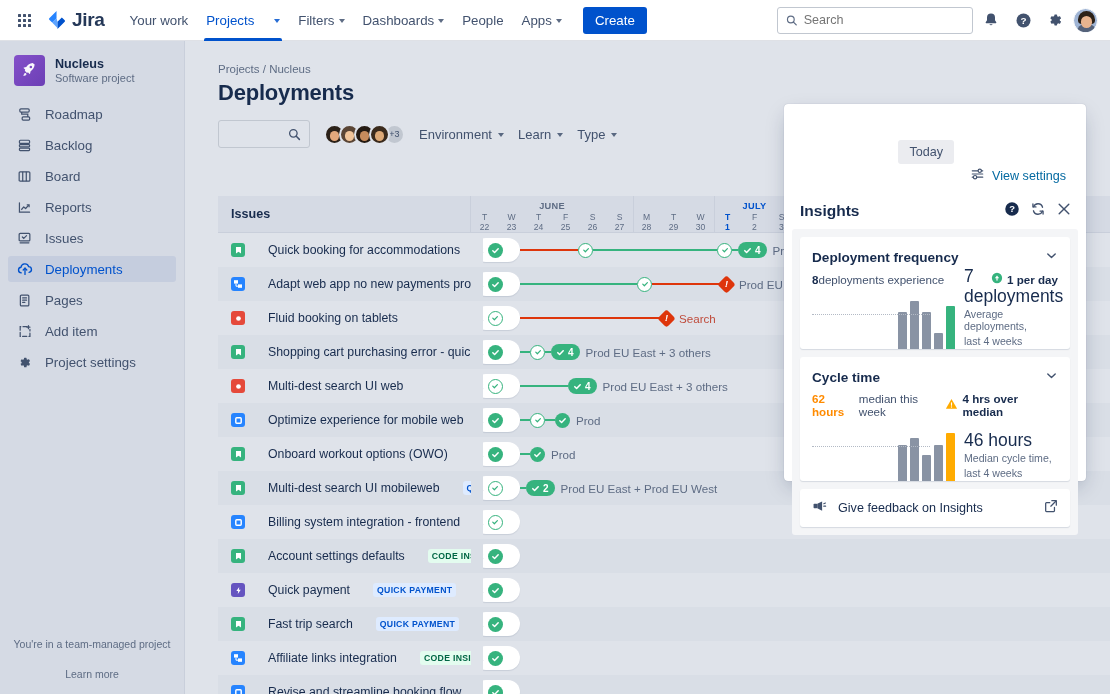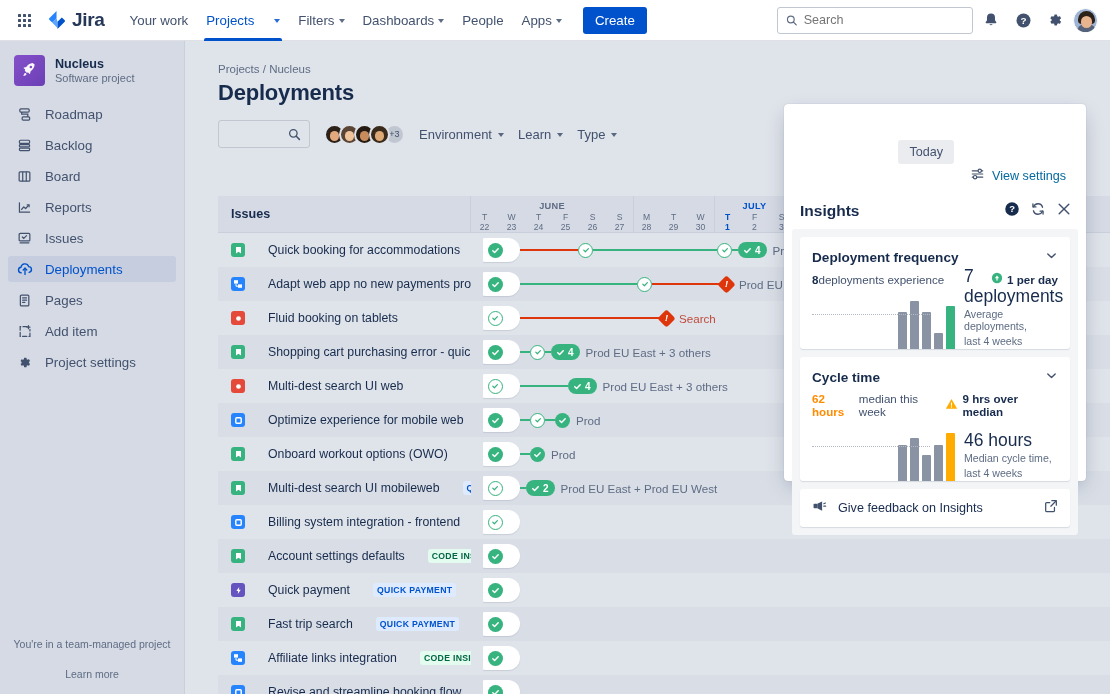--- a/index.html
+++ b/index.html
@@ -949,21 +949,21 @@
         </div>
         <div class="ic-sub">
           <span class="amber">62 hours</span>
             <span> median this week</span>
           <span class="ic-right">
             <span><svg width="13" height="12" viewBox="0 0 14 13">
                   <path d="M7 1.1l6.1 10.6H.9z" fill="#ffab00"></path>
                   <rect x="6.4" y="4.6" width="1.2" height="3.8" rx=".6" fill="#fff"></rect>
                   <circle cx="7" cy="9.7" r=".75" fill="#fff"></circle>
                 </svg></span>
-            <span>9 hrs over median</span>
+            <span>4 hrs over median</span>
           </span>
         </div>
         <div class="ic-chart">
           <div class="avgline"></div>
           <div class="bars" id="bars-1">
               <div class="bar" style="height: 36px;"></div>
               <div class="bar" style="height: 43px;"></div>
               <div class="bar" style="height: 26px;"></div>
               <div class="bar" style="height: 36px;"></div>
               <div class="bar hl-amber" style="height: 48px;"></div>

